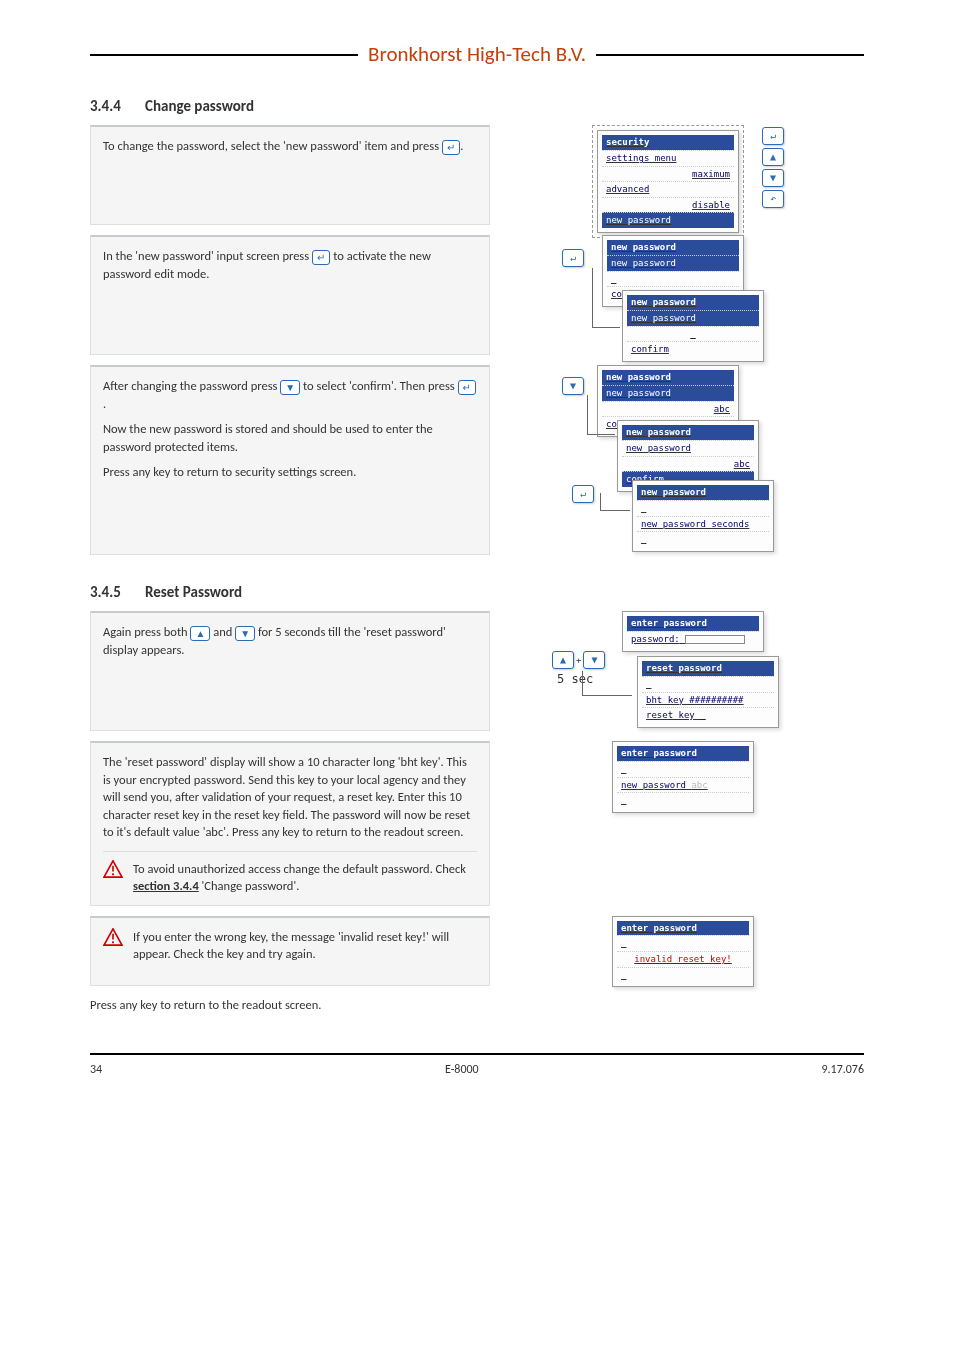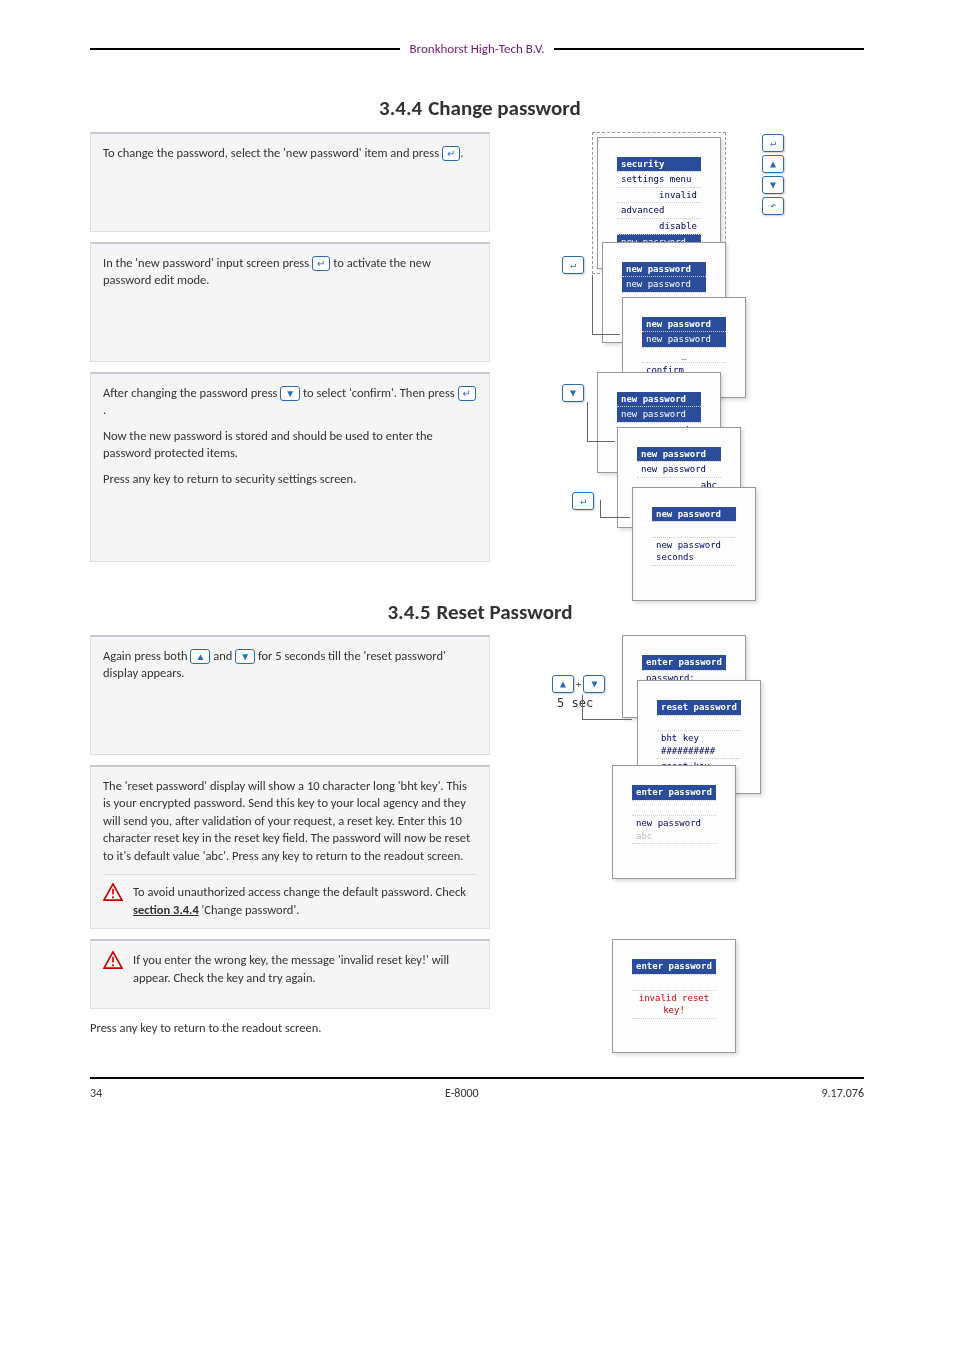--- a/index.html
+++ b/index.html
@@ -10,22 +10,22 @@
     color: #333;
     font-size: 12.5px;
     line-height: 1.4;
   }
   .hdr {
     display: flex;
     align-items: center;
     margin-bottom: 18px;
   }
   .hdr .rule { flex:1; height:2px; background:#000; }
-  .hdr .title { padding: 0 10px; font-size: 13px; color:#701a75;text-align:right; }
-  .sec-num { font-weight: bold; font-size: 21px; margin-top: 36px; margin-bottom: 8px; text-align: center; }
+  .hdr .title { padding: 0 10px; font-size: 21px; color:#c2410c;text-align:right; }
+  .sec-num { font-weight: bold; font-size: 15px; margin-top: 27px; margin-bottom: 8px; }
   .sec-num .num { display:inline-block; width:55px; }
   .row { display:flex; gap:12px; margin-bottom: 10px; }
   .txtblock {
     background:#f5f5f6;
     border:1px solid #dedee0;
     border-top:2px solid #c7cad0;
     padding:10px 12px;
     flex: 0 0 400px;
   }
   .txtblock p { margin:0 0 8px 0; }
@@ -46,21 +46,21 @@
   .warn-icon {
     width:20px; height:18px; flex:none;
     display:flex; align-items:center; justify-content:center;
   }
   .warn-icon svg { width:20px; height:18px; }
   .u { text-decoration: underline; }
   strong { font-weight:bold; }
 
   
   .diag { flex:1; position:relative; font-family:monospace; font-size:9px; }
-  .lcd { border:1px solid #999; background:#fdfdfd; padding:19px; width:124px; position:absolute; box-shadow:2px 2px 4px rgba(0,0,0,.15); }
+  .lcd { border:1px solid #999; background:#fdfdfd; padding:4px; width:142px; position:absolute; box-shadow:2px 2px 4px rgba(0,0,0,.15);text-decoration:underline; }
   .lcd .titlebar { background:#2b4c9b; color:#fff; padding:1px 4px; font-weight:bold; font-size:9px; }
   .lcd .line { padding:1px 4px; border-top:1px dotted #ccc; color:#006; font-size:9px; }
   .lcd .line.hl { background:#2b4c9b; color:#fff; }
   .btncol { position:absolute; display:flex; flex-direction:column; gap:3px; }
   .hbtn { width:22px; height:18px; border:1.5px solid #2a6bb5; border-radius:3px; display:flex; align-items:center; justify-content:center; background:#fff; color:#2a6bb5; font-size:10px; box-shadow:1px 1px 2px rgba(0,0,0,.2); }
   .arrow { position:absolute; border-left:1px solid #666; }
   .faded { color:#bbb; }
   .dashed-border { border:1px dashed #999; padding:4px; display:inline-block; }
 
   .ftr { border-top:2px solid #000; margin-top:40px; padding-top:6px; display:flex; justify-content:space-between; font-size:12px; }
@@ -82,21 +82,21 @@
   <div class="txtblock">
     <p>
       <span>To change the password, select the 'new password' item and press </span><span class="key">↵</span><span>.</span>
     </p>
   </div>
   <div class="diag" style="height:100px;">
     <span class="dashed-border" style="position:absolute; left:90px; top:0;">
     <div class="lcd" style="position:static;">
       <div class="titlebar">security</div>
       <div class="line">settings menu</div>
-      <div class="line" style="text-align:right;">invalid</div>
+      <div class="line" style="text-align:right;">maximum</div>
       <div class="line">advanced</div>
       <div class="line" style="text-align:right;">disable</div>
       <div class="line hl">new password</div>
     </div>
     </span>
     <div class="btncol" style="left:260px; top:2px;">
       <div class="hbtn">↵</div>
       <div class="hbtn">▲</div>
       <div class="hbtn">▼</div>
       <div class="hbtn">↶</div>

